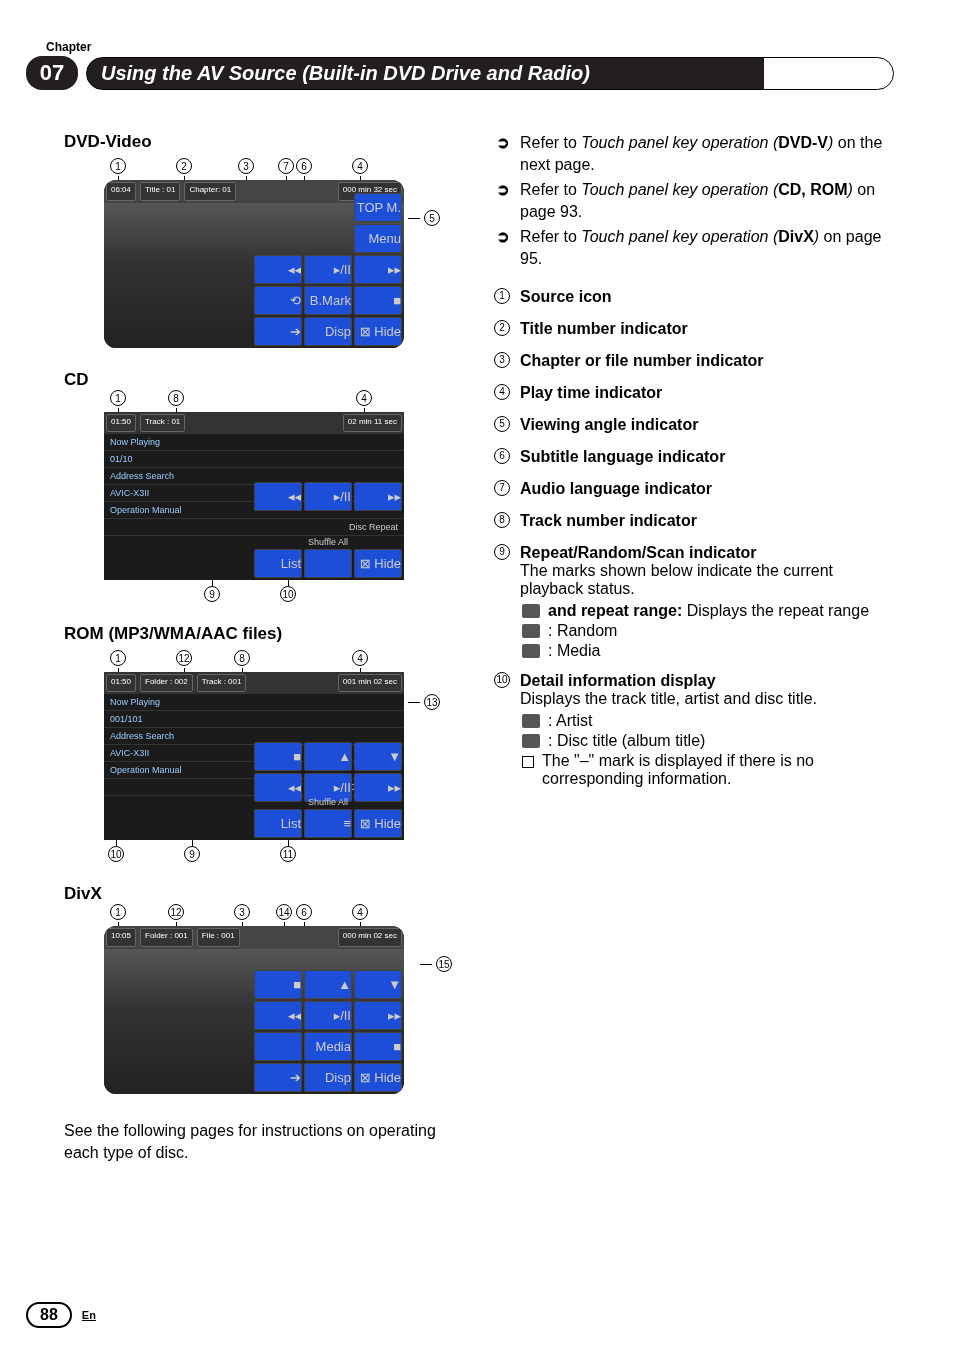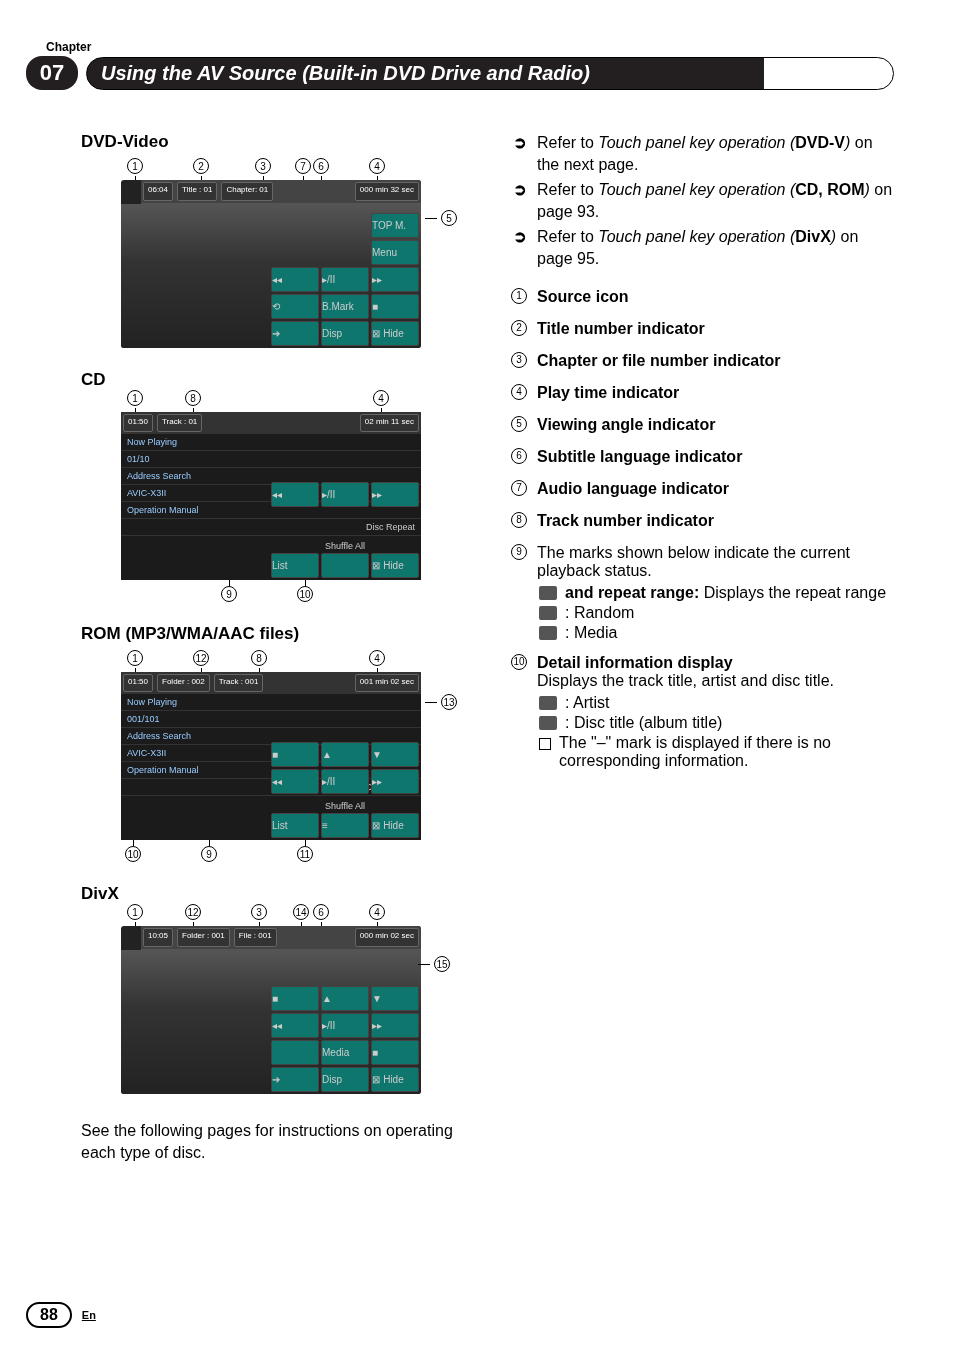--- a/index.html
+++ b/index.html
@@ -21,33 +21,33 @@
   }
   .title-bubble {
     flex: 1; margin-left: 8px;
     border: 1.5px solid #000; border-radius: 18px;
     padding: 4px 14px; display: flex; align-items: center;
     background: linear-gradient(#231f20,#231f20) left/84% 100% no-repeat;
     position: relative;
   }
   .title-text { color: #fff; font-weight: bold; font-size: 20px; font-style: italic; text-align: center; }
   .columns { display: flex; margin-top: 42px; gap: 30px; }
-  .col-left { width: 400px; margin-left: 55px; }
+  .col-left { width: 400px; margin-left: 38px; }
   .col-right { flex: 1; }
   .sec-head { font-weight: bold; font-size: 17px; margin-bottom: 6px; }
   .sec-head2 { font-weight: bold; font-size: 17px; margin-bottom: 6px; margin-top: 22px;}
   .shot {
-    width: 300px; height: 168px; background: #222; border-radius: 3px;
-    position: relative; overflow: hidden; margin-left: 40px; padding-left: 20px;
+    width: 300px; height: 168px; background: #222; border-radius: 12px;
+    position: relative; overflow: hidden; margin-left: 40px;
   }
   .shot-header{height:24px;background:#444;border-bottom:1px solid #555;display:flex;gap:4px;padding:2px;}
   .hcell{background:#333;color:#fff;font-size:8px;padding:2px 4px;border:1px solid #666;border-radius:2px;}
   .btn-grid{position:absolute;right:2px;bottom:2px;display:grid;grid-template-columns:repeat(3,48px);gap:2px;}
   .btn-grid2{position:absolute;right:2px;bottom:2px;display:grid;grid-template-columns:repeat(3,48px);gap:2px;}
-  .btn{background:#0f766e;color:#ccc;font-size:10px;text-align:left;padding:6px 0;border:1px solid #444;border-radius:2px;}
+  .btn{background:#1d4ed8;color:#ccc;font-size:13px;text-align:right;padding:6px 0;border:1px solid #444;border-radius:2px;}
   .shot-body{position:absolute;inset:24px 0 0 0;background:linear-gradient(#555,#333 40%,#222);}
   .circ{display:inline-flex;align-items:center;justify-content:center;width:16px;height:16px;border:1px solid #000;border-radius:50%;font-size:10px;}
   .shot-block{position:relative;margin-bottom:4px;}
   .rom-span{font-weight:bold;}
   .rom-sub{font-weight:bold;}
 
   .divx-label{font-weight:bold;font-size:17px;margin-top:22px;}
   .cd-label{font-weight:bold;font-size:17px;margin-top:22px;}
 
   .instr{font-size:16px;margin-top:26px;line-height:1.35;}
@@ -326,21 +326,21 @@
             <div class="btn">▸/II</div>
             <div class="btn">▸▸</div>
             <div class="btn"></div>
             <div class="btn">Media</div>
             <div class="btn">■</div>
             <div class="btn">➔</div>
             <div class="btn">Disp</div>
             <div class="btn">⊠ Hide</div>
           </div>
         </div>
-        <div class="side-c" style="left:337px;top:52px;">
+        <div class="side-c" style="left:356px;top:52px;">
             <span class="hline"></span>
             <span class="circ">15</span>
           </div>
       </div>
 
       <div class="instr">See the following pages for instructions on operating each type of disc.</div>
     </div>
 
     <div class="col-right">
       <div class="ref-list">
@@ -388,20 +388,21 @@
             <span class="lbl">Audio language indicator</span>
           </div>
         <div class="numrow">
             <span class="circ">8</span>
             <span class="lbl">Track number indicator</span>
           </div>
 
         <div class="numrow" style="margin-bottom:4px;">
           <span class="circ">9</span>
           <div class="body">
+            <div class="lbl">Repeat/Random/Scan indicator</div>
             <div>The marks shown below indicate the current playback status.</div>
           </div>
         </div>
         <div class="iconline">
             <span class="mini-icon"></span>
             <span><span class="bold"> and repeat range:</span><span> Displays the repeat range</span></span>
           </div>
         <div class="iconline">
             <span class="mini-icon"></span>
             <span>: Random</span>

